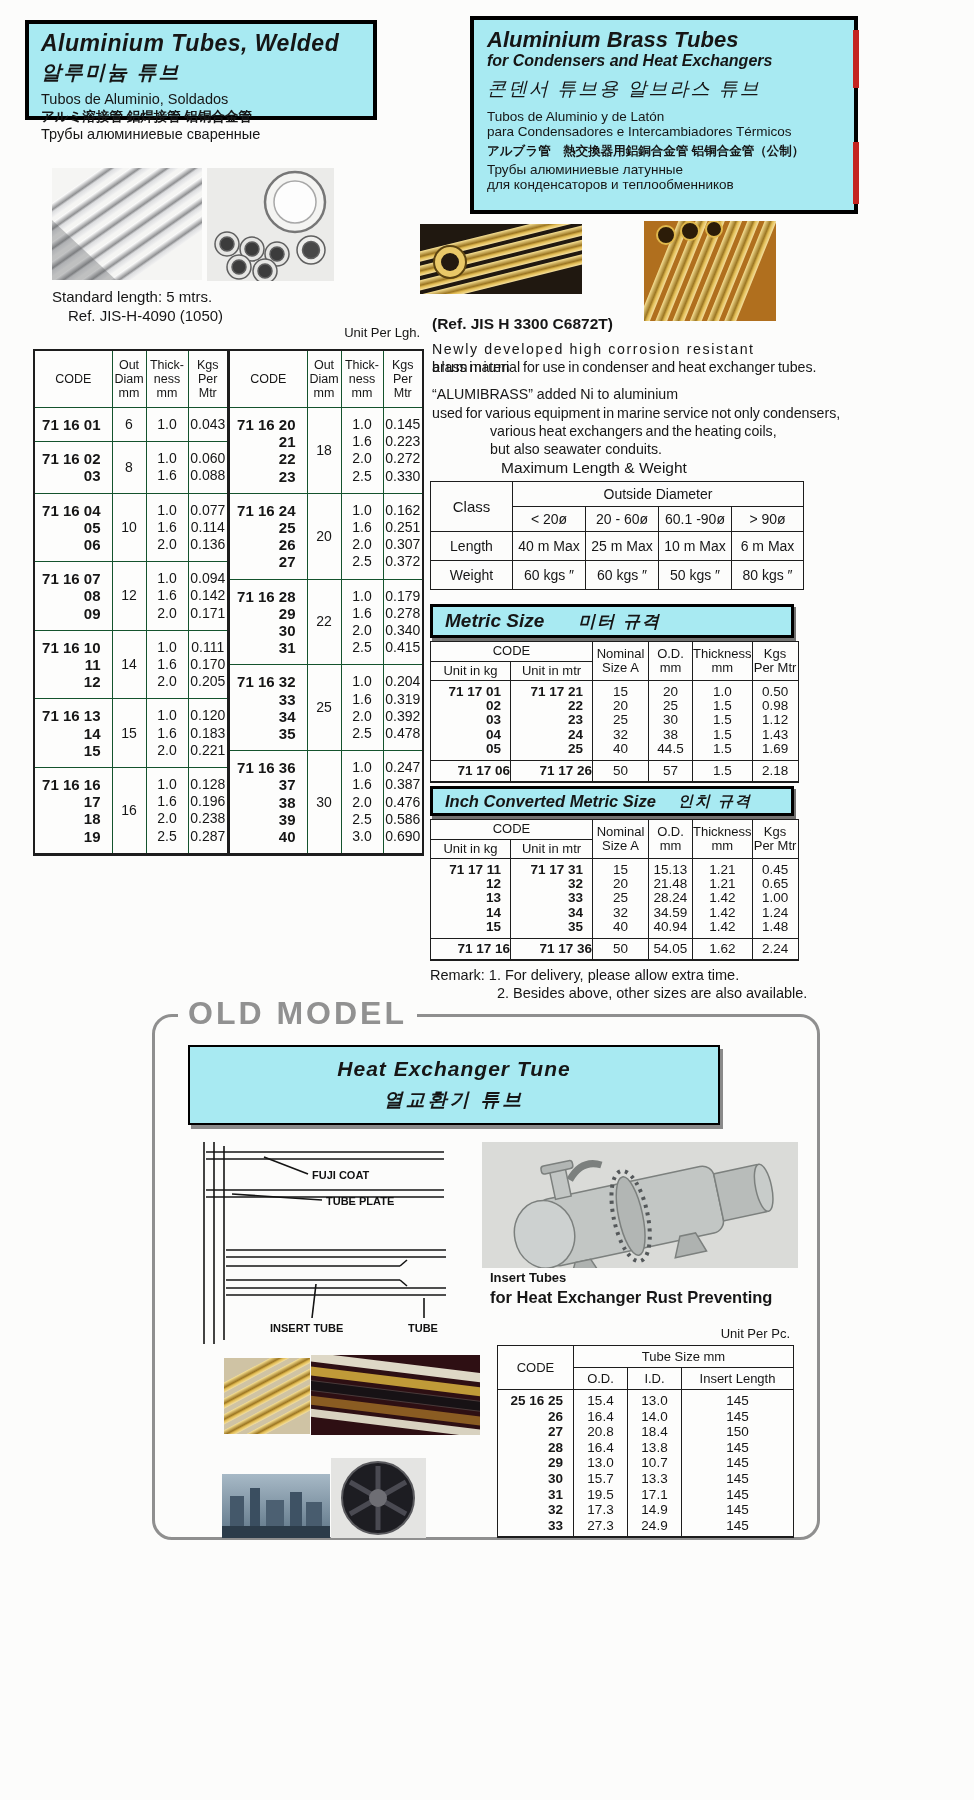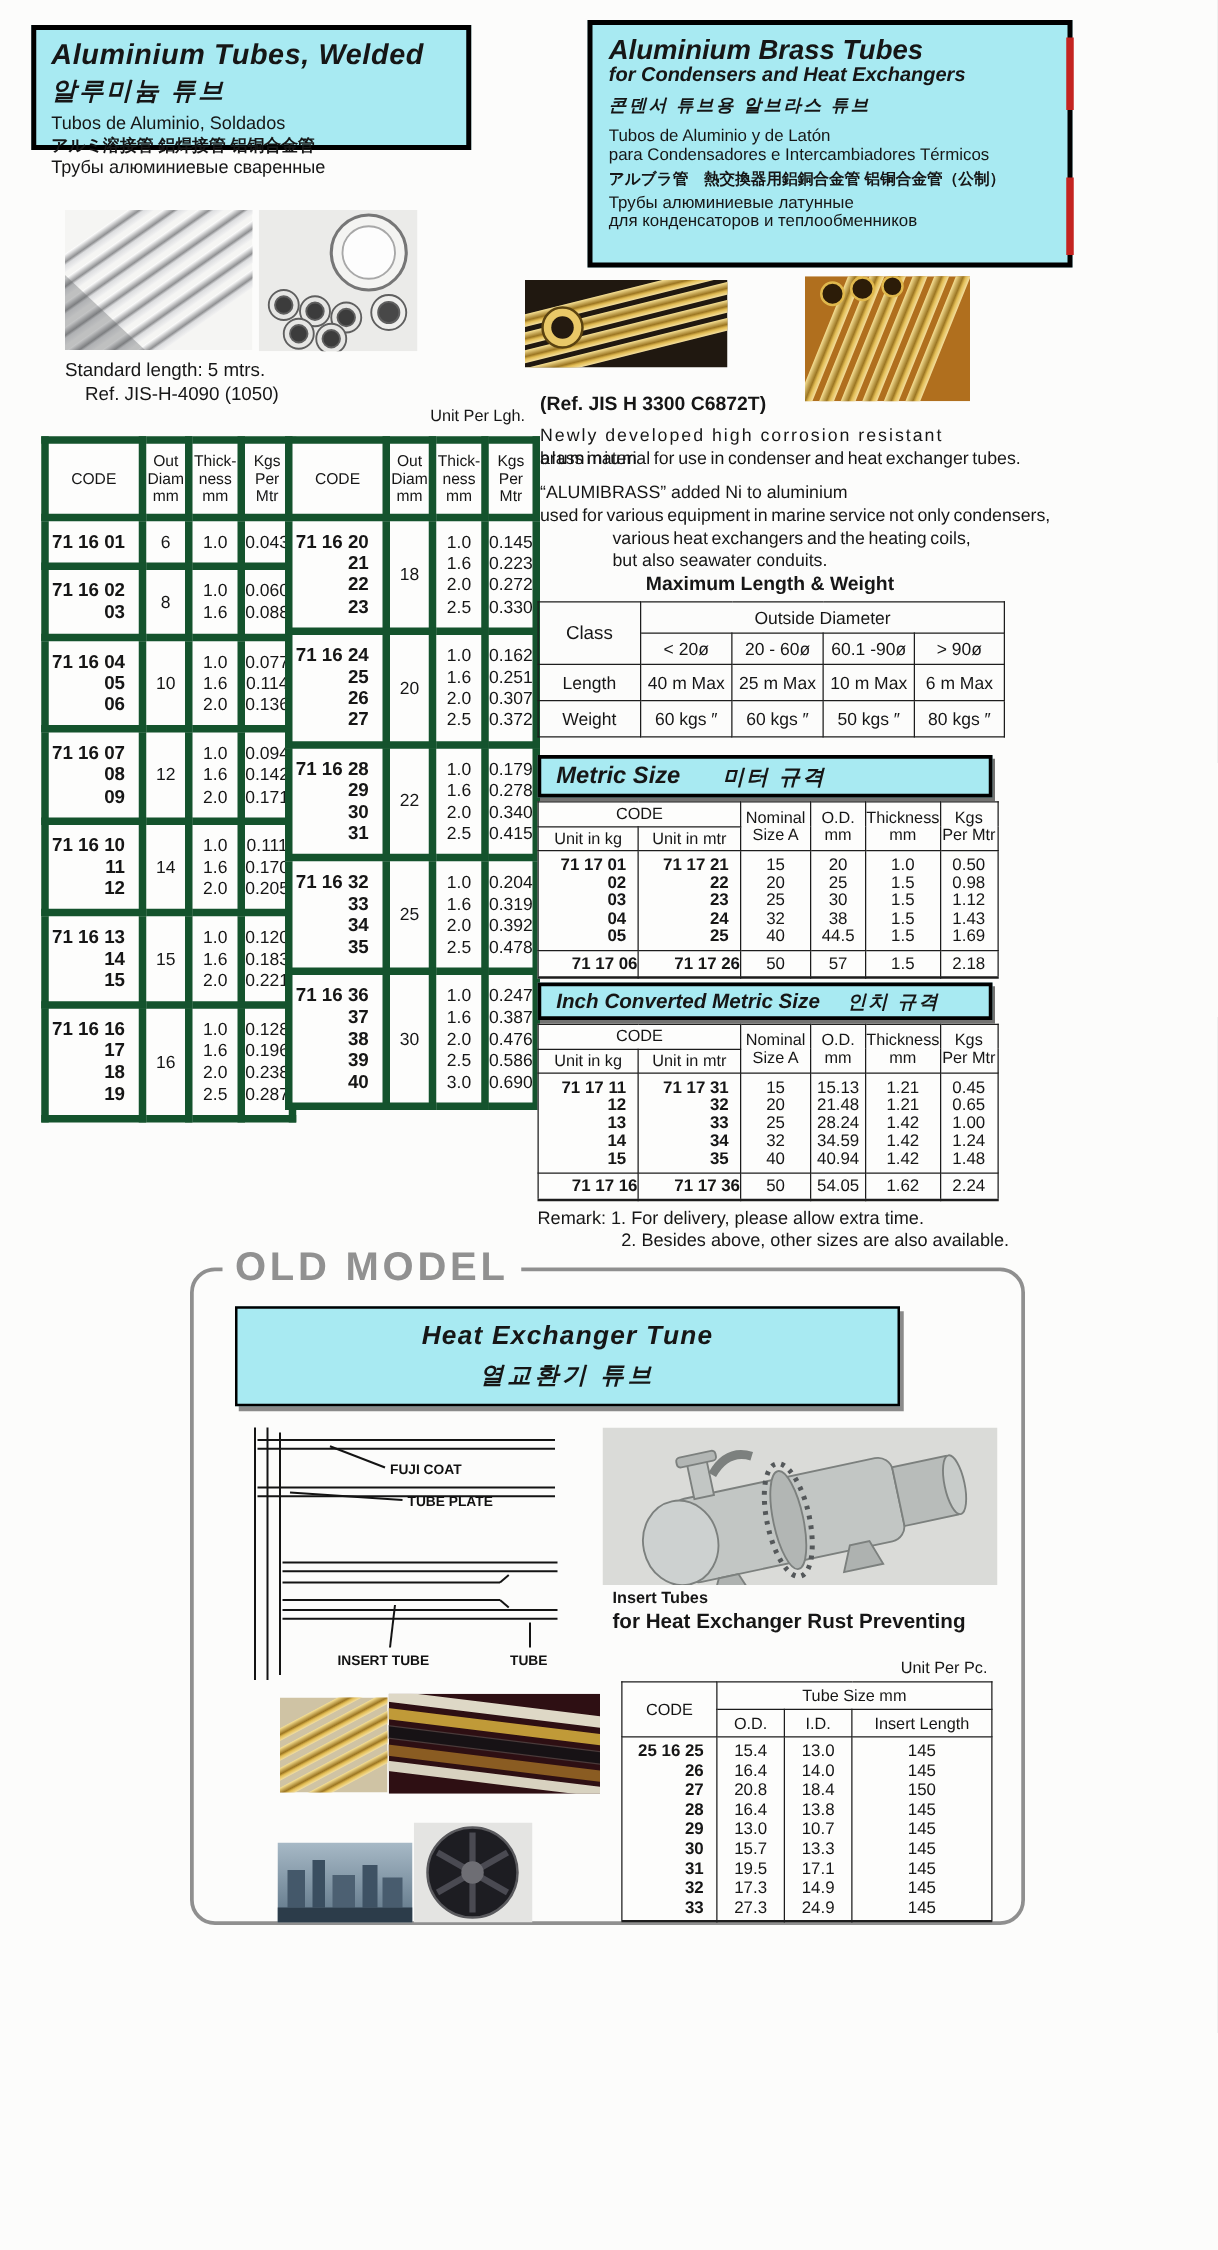--- a/index.html
+++ b/index.html
@@ -22,39 +22,39 @@
   #hdr-left-box{left:25px; top:20px; width:352px; height:100px;}
   #hdr-left-box .t1{font-size:23px; font-weight:bold; font-style:italic; letter-spacing:.5px;}
   #hdr-left-box .t2{font-size:20px; font-weight:bold; font-style:italic; letter-spacing:2px; margin-top:2px;}
   #hdr-left-box .t3{font-size:14.5px; margin-top:5px;}
   #hdr-left-box .t4{font-size:13.5px; font-weight:bold; margin-top:1px;}
   #hdr-left-box .t5{font-size:14.5px;}
 
   #hdr-right-box{left:470px; top:16px; width:388px; height:198px; padding:7px 13px;}
   #hdr-right-box .t1{font-size:22px; font-weight:bold; font-style:italic;}
   #hdr-right-box .t1b{font-size:16px; font-weight:bold; font-style:italic; margin-top:-1px;}
-  #hdr-right-box .t2{font-size:14px; font-weight:bold; font-style:italic; letter-spacing:2px; margin-top:6px;}
+  #hdr-right-box .t2{font-size:19px; font-weight:normal; font-style:italic; letter-spacing:2px; margin-top:6px;}
   #hdr-right-box .t3{font-size:13.5px; margin-top:7px;}
   #hdr-right-box .t3b{font-size:13.5px;}
   #hdr-right-box .t4{font-size:12.5px; font-weight:bold; margin-top:4px;}
   #hdr-right-box .t5{font-size:13.5px; margin-top:2px;}
   #hdr-right-box .t5b{font-size:13.5px;}
   .redmark{background:#c42420;}
 
   
   .plain15{font-size:15px;}
   #unit-per-lgh{font-size:13px; width:90px; text-align:right;}
   #brass-ref{font-size:15.5px; font-weight:bold;}
   .desc{font-size:14.2px; line-height:18px;}
   .ls{letter-spacing:1.6px;}
   .tight{word-spacing:-1px;}
 
   
   .wtable{position:absolute; border-collapse:collapse; table-layout:fixed; border:2px solid #1d1d1d; border-bottom:3px solid #1d1d1d; background:#fdfdfc;}
-  .wtable th,.wtable td{border:6px solid #14532d;}
+  .wtable th,.wtable td{border:1px solid #14532d;}
   .wtable th{font-weight:normal; font-size:12.5px; line-height:14px; padding:7px 1px; text-align:center; vertical-align:middle;}
   .wtable td{line-height:17.2px; padding:8px 0; vertical-align:top; font-size:14px;}
   .wtable td.code{font-weight:bold; font-size:15px; text-align:right; padding-right:11px;}
   .wtable td.diam{text-align:center; vertical-align:middle;}
   .wtable td.num{text-align:center;}
 
   
   #max-title{font-size:15.5px; width:372px; text-align:center;}
   .xtable{position:absolute; border-collapse:collapse; table-layout:fixed; border:1.5px solid #1d1d1d;}
   .xtable th,.xtable td{border:1px solid #1d1d1d; font-size:14px; text-align:center; vertical-align:middle;}
@@ -417,21 +417,21 @@
   </table>
 
   <div class="abs" id="brass-ref" style="left:432px; top:315px;">(Ref. JIS H 3300 C6872T)</div>
   <div class="abs desc ls" style="left:432px; top:340px; width:400px;">Newly developed high corrosion resistant aluminium</div>
   <div class="abs desc tight" style="left:432px; top:358px; width:400px;">brass material for use in condenser and heat exchanger tubes.</div>
   <div class="abs desc" style="left:432px; top:385px;">“ALUMIBRASS” added Ni to aluminium</div>
   <div class="abs desc tight" style="left:432px; top:404px;">used for various equipment in marine service not only condensers,</div>
   <div class="abs desc tight" style="left:490px; top:422px;">various heat exchangers and the heating coils,</div>
   <div class="abs desc" style="left:490px; top:440px;">but also seawater conduits.</div>
 
-  <div class="abs" id="max-title" style="left:430px; top:459px;font-weight:bold;">Maximum Length &amp; Weight</div>
+  <div class="abs" id="max-title" style="left:408px; top:459px;">Maximum Length &amp; Weight</div>
   <table class="xtable" style="left:430px; top:481px;">
     <colgroup>
         <col style="width:82px">
         <col style="width:73px">
         <col style="width:73px">
         <col style="width:73px">
         <col style="width:72px">
       </colgroup>
     <tbody>
         <tr>

